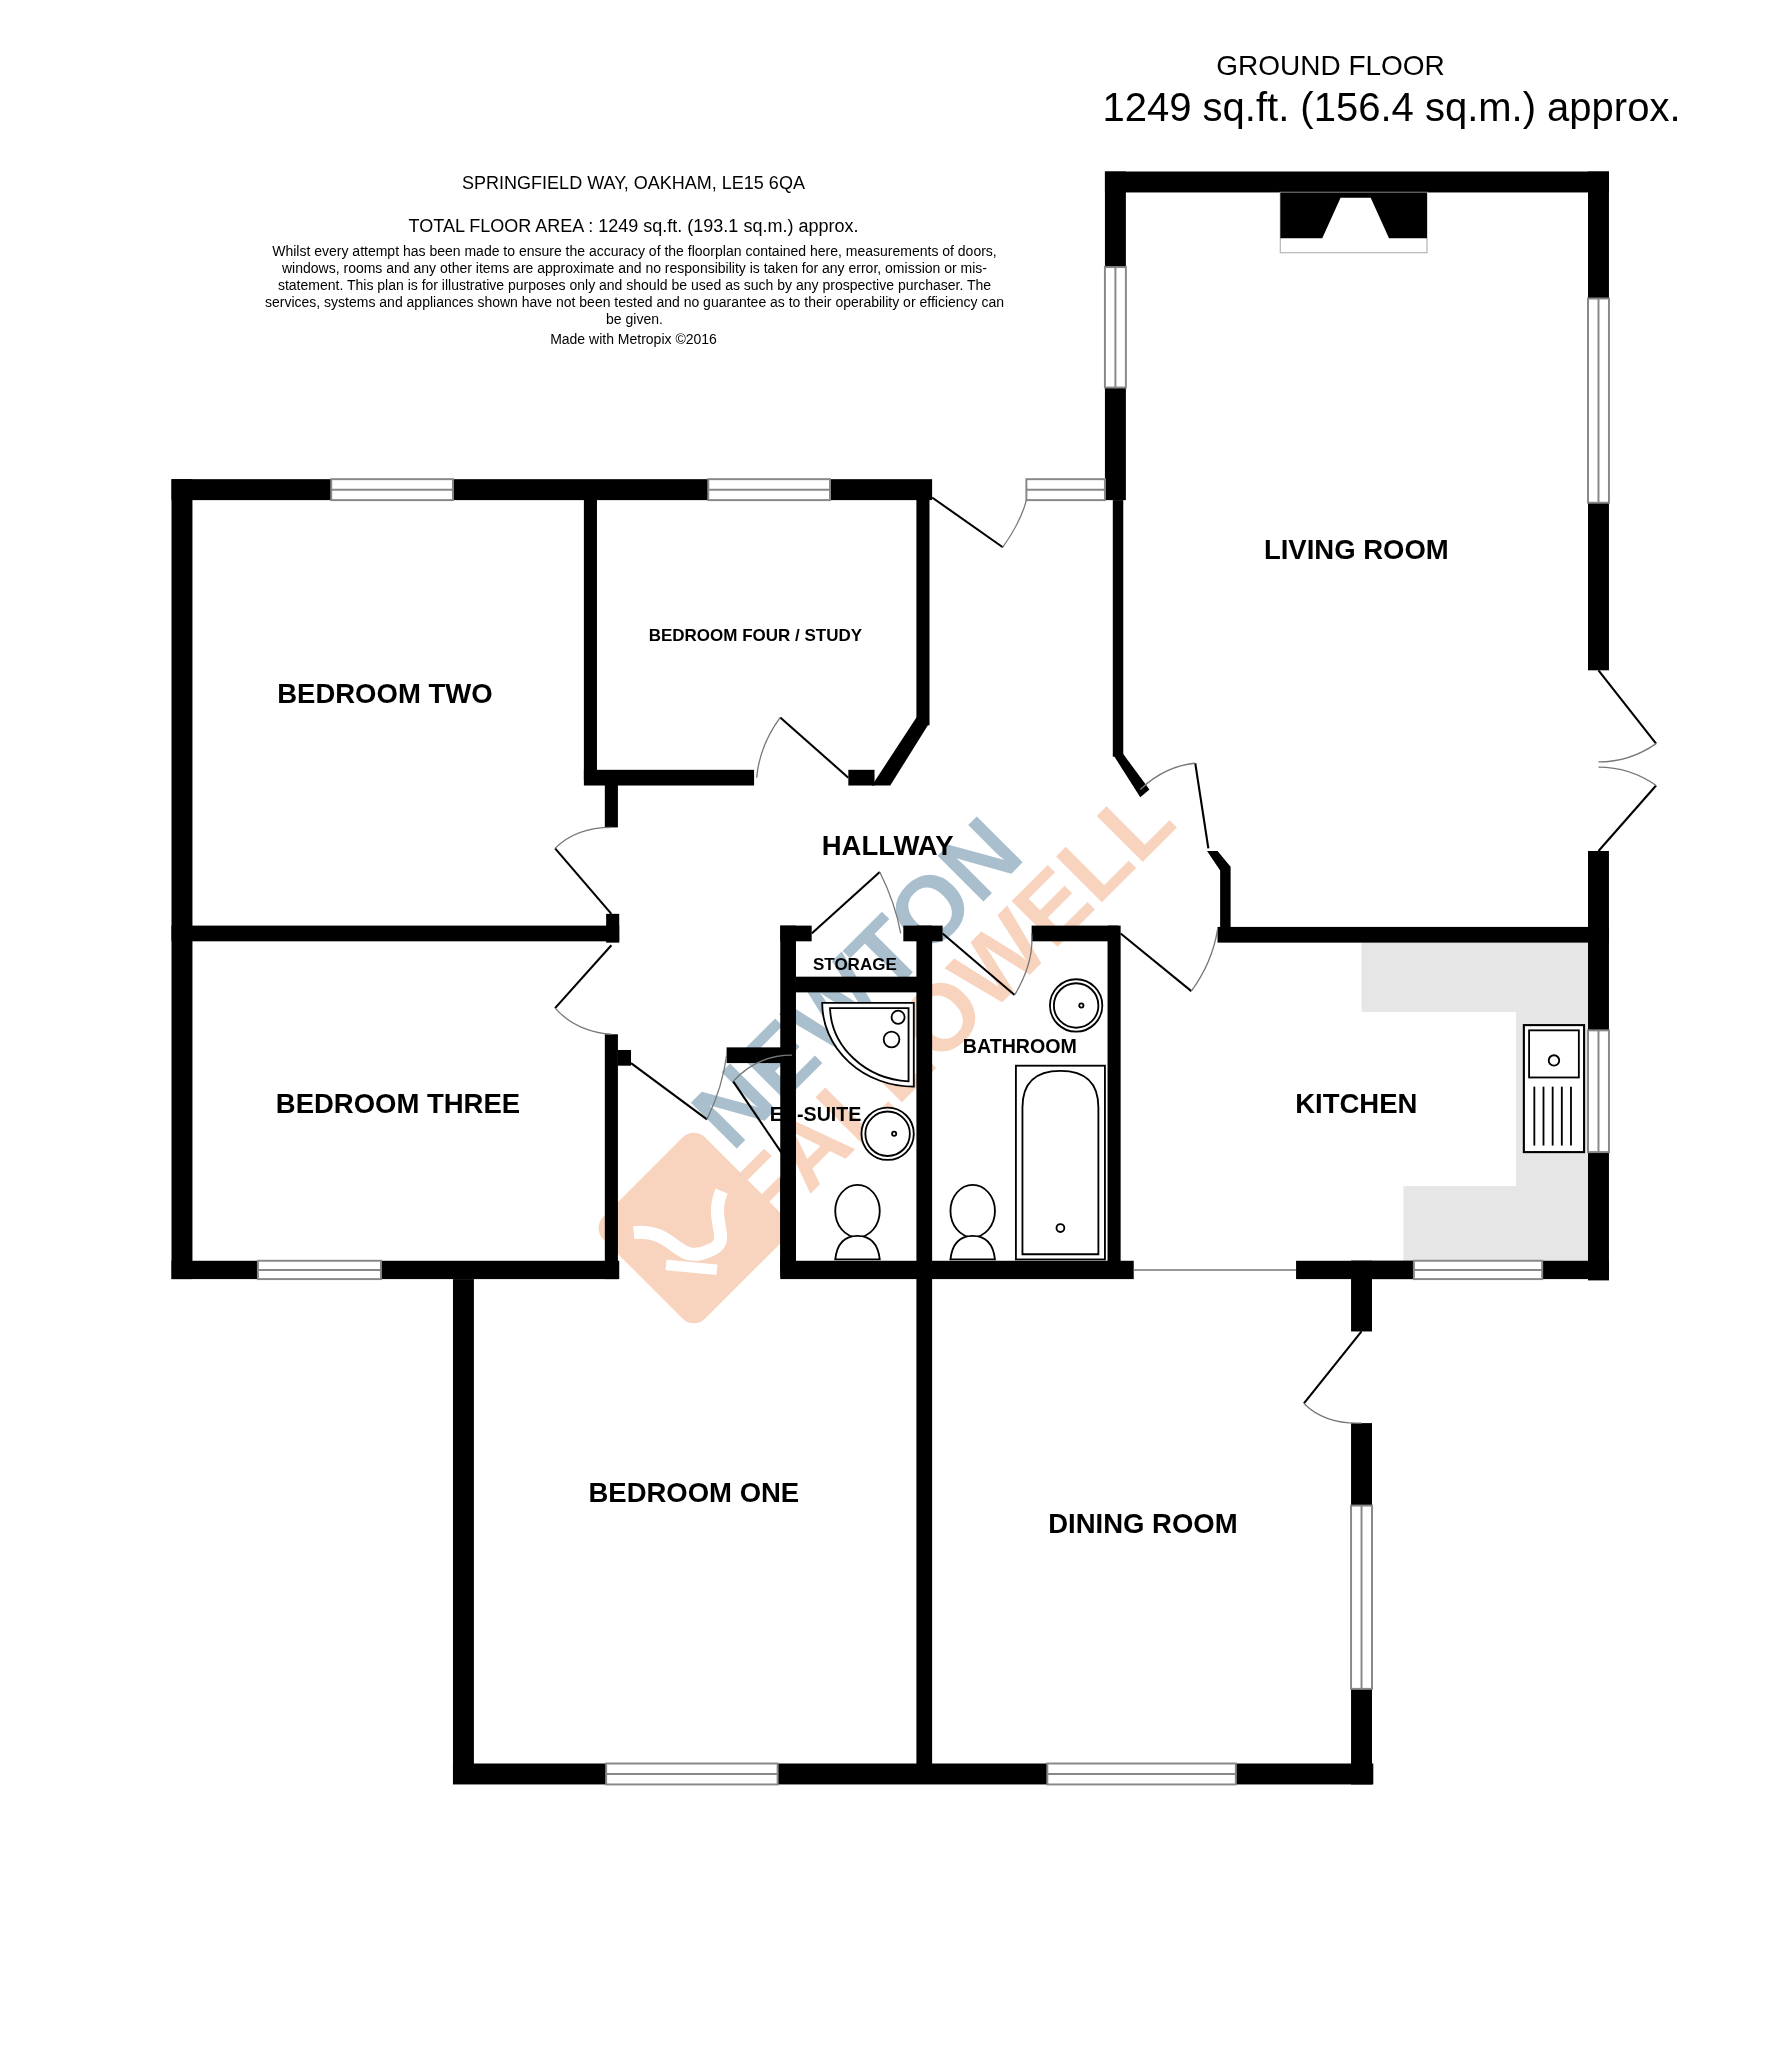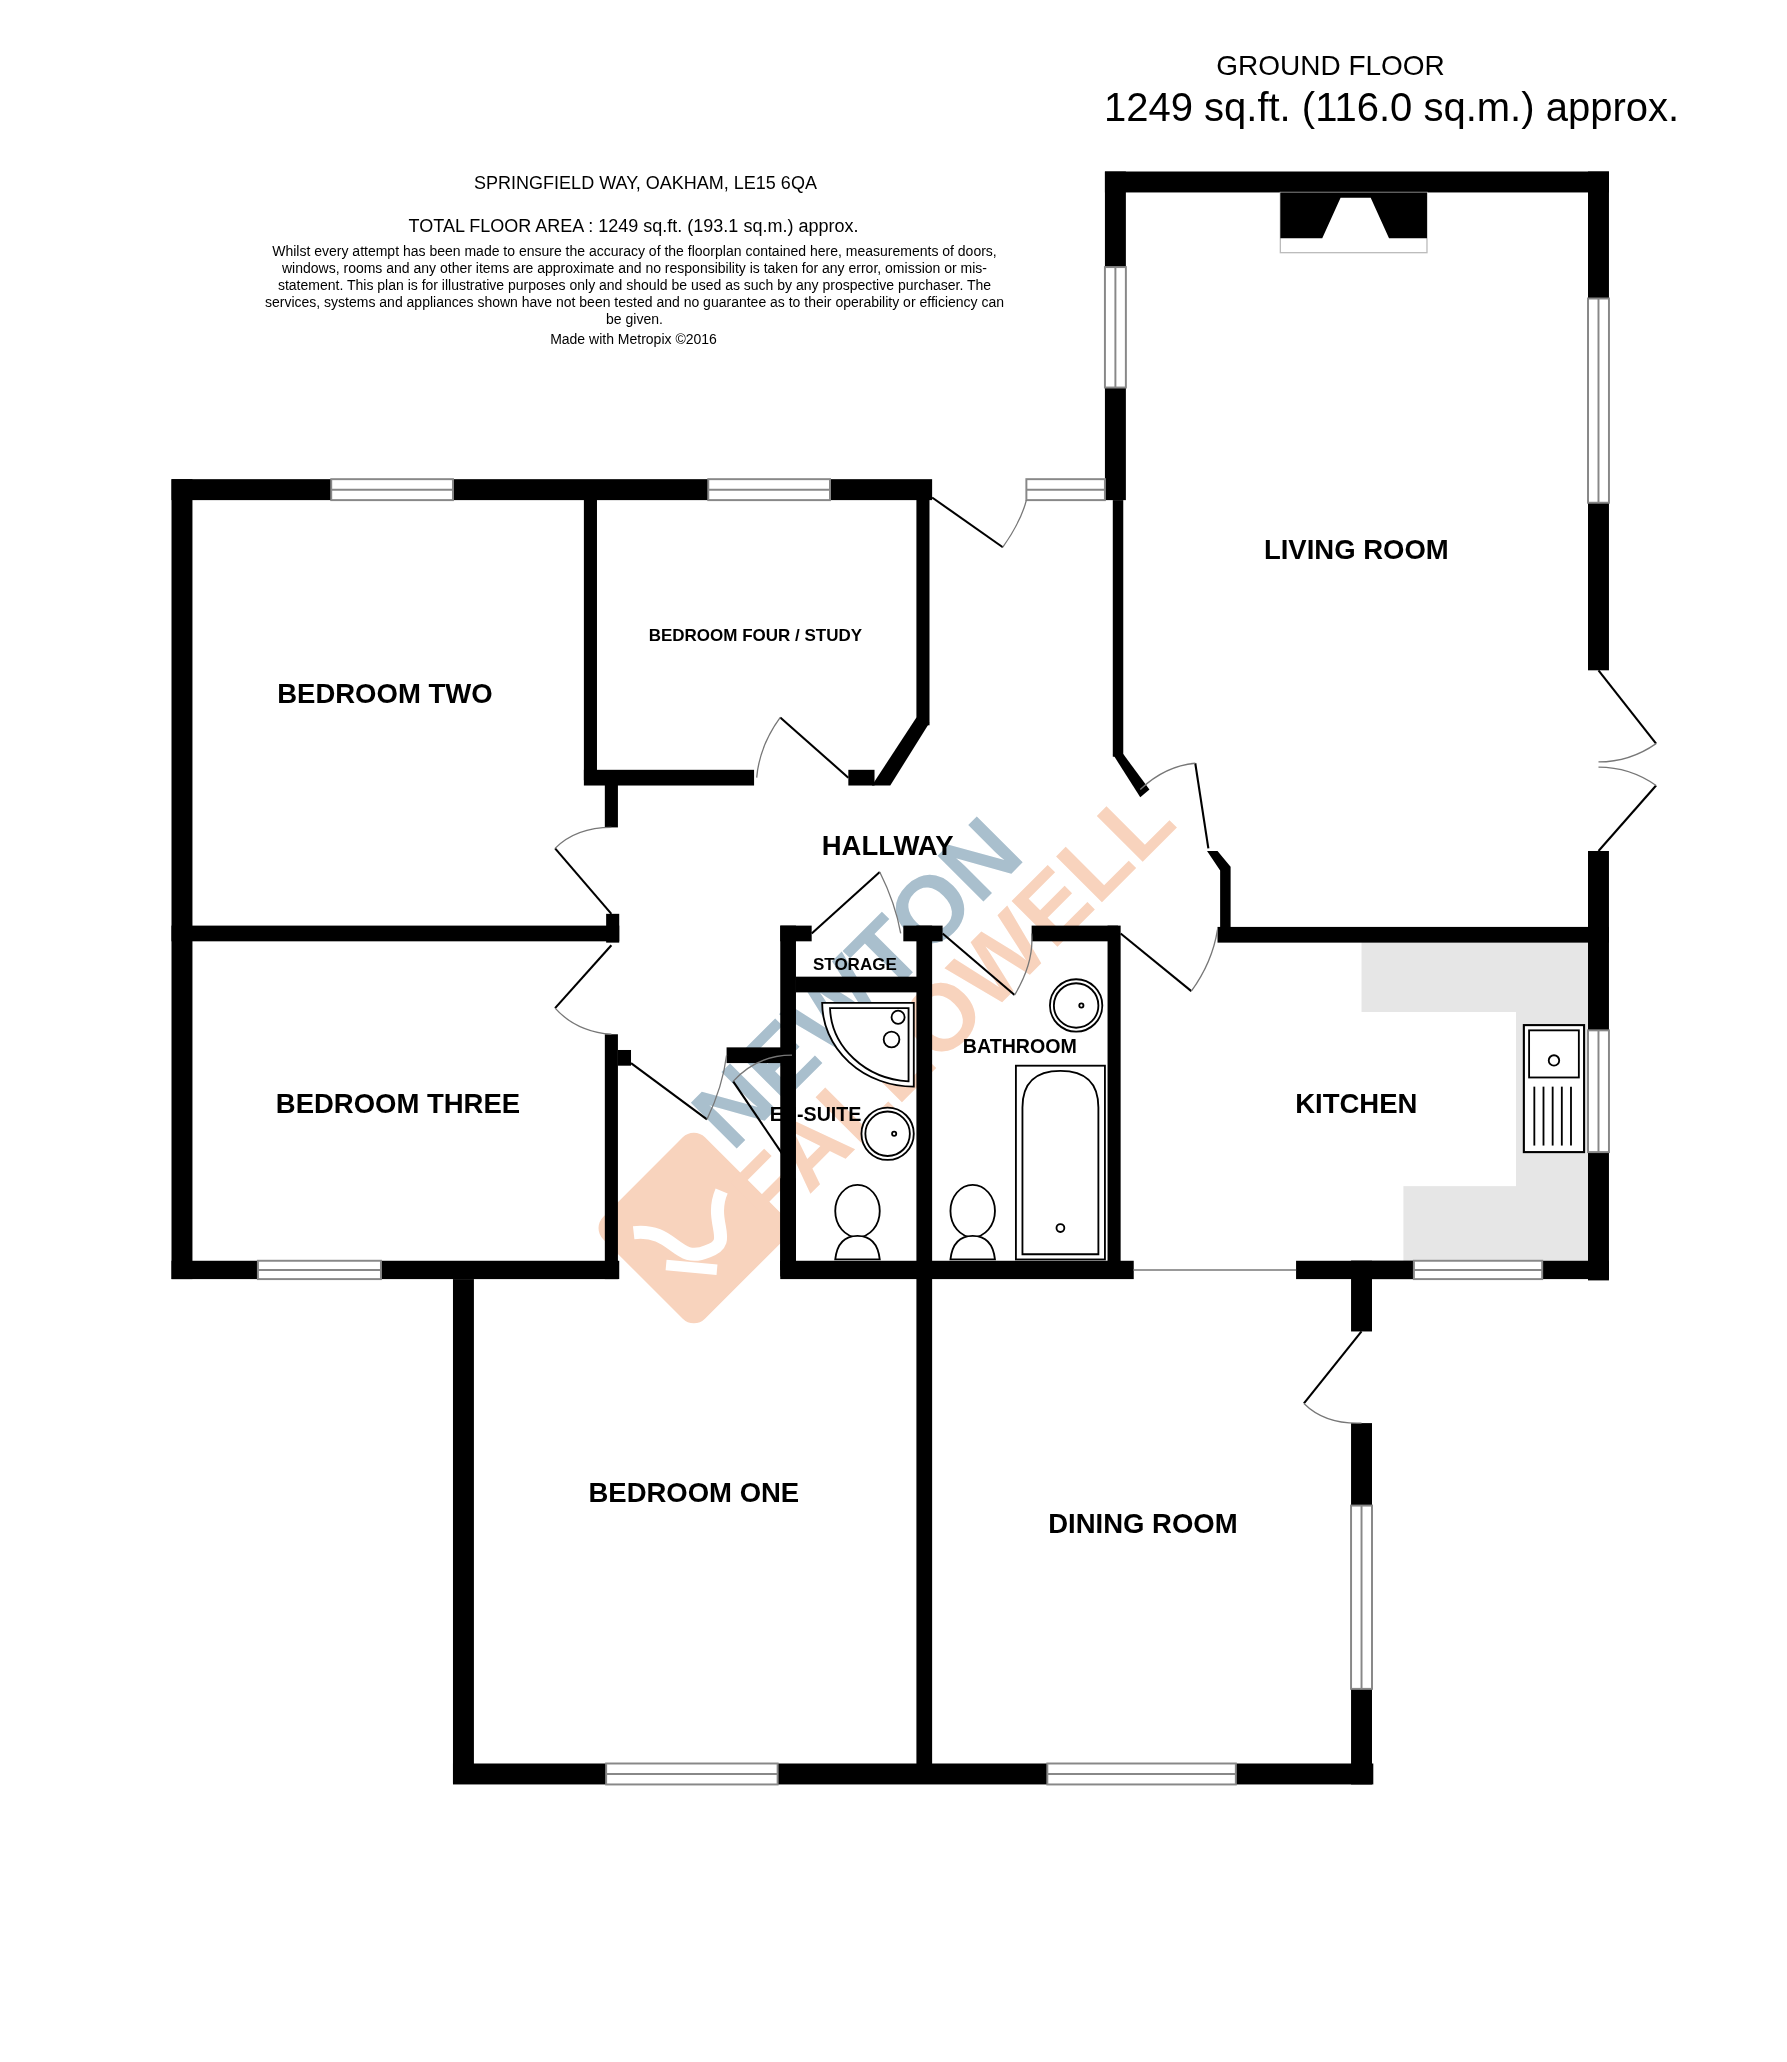--- a/index.html
+++ b/index.html
@@ -1,31 +1,31 @@
 <!DOCTYPE html>
 <html style="font-size:13px"><head>
 <meta charset="utf-8">
 <style>
   html, body { margin: 0; padding: 0; background: #ffffff; }
   body { width: 1787px; height: 2062px; position: relative; overflow: hidden; font-family: "Liberation Sans", sans-serif; }
   #plan { position: absolute; left: 0; top: 0; width: 1787px; height: 2062px; }
   .hdr { position: absolute; text-align: center; color: #000; }
   #floor-title { left: 1044px; top: 43px; width: 573px; font-size: 28px; line-height: 46px; }
   #floor-area { left: 1064px; top: 84px; width: 655px; font-size: 40px; line-height: 46px; }
-  #addr { left: 257px; top: 173px; width: 777px; font-size: 18px; text-align: center; }
+  #addr { left: 245px; top: 173px; width: 777px; font-size: 18px; text-align: center; }
   #total { left: 245px; top: 216px; width: 777px; font-size: 18px; }
   #disc { left: 262px; top: 243px; width: 745px; font-size: 14px; line-height: 17px; }
   #made { left: 245px; top: 331px; width: 777px; font-size: 14px; }
   .rl { font-family: "Liberation Sans", sans-serif; font-weight: bold; fill: #000; text-anchor: middle; }
 </style>
 </head>
 <body>
 
 <div class="hdr" id="floor-title">GROUND FLOOR</div>
-<div class="hdr" id="floor-area">1249 sq.ft. (116.0 sq.m.) approx.</div>
+<div class="hdr" id="floor-area">1249 sq.ft. (156.4 sq.m.) approx.</div>
 <div class="hdr" id="addr">SPRINGFIELD WAY, OAKHAM, LE15 6QA</div>
 <div class="hdr" id="total">TOTAL FLOOR AREA : 1249 sq.ft. (193.1 sq.m.) approx.</div>
 <div class="hdr" id="disc">Whilst every attempt has been made to ensure the accuracy of the floorplan contained here, measurements of doors, windows, rooms and any other items are approximate and no responsibility is taken for any error, omission or mis-statement. This plan is for illustrative purposes only and should be used as such by any prospective purchaser. The services, systems and appliances shown have not been tested and no guarantee as to their operability or efficiency can be given.</div>
 <div class="hdr" id="made">Made with Metropix ©2016</div>
 
 <svg id="plan" viewBox="0 0 1365 1575" preserveAspectRatio="none" xmlns="http://www.w3.org/2000/svg">
 
   <g opacity="1">
     <g transform="translate(530,938) rotate(-45)">
       <rect x="-55" y="-55" width="110" height="110" rx="12" fill="#f8d3bd"></rect>

